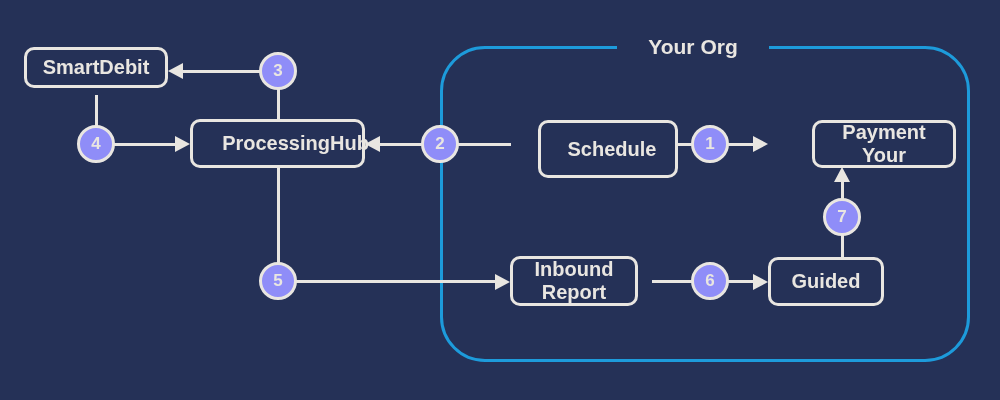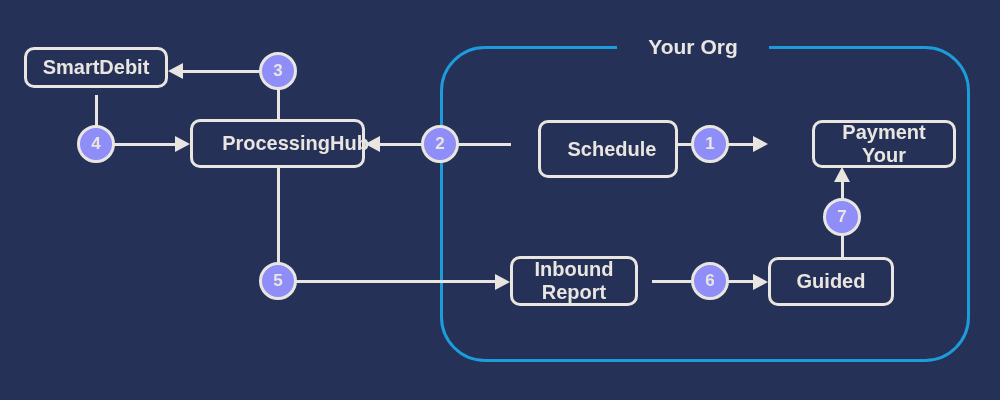--- a/index.html
+++ b/index.html
@@ -145,21 +145,21 @@
   <div class="node" style="left:768px; top:120px; width:144px; height:48px;margin-left:44px;">
     <span>Payment</span>
     <span>Your</span>
   </div>
 
   <div class="node" style="left:510px; top:256px; width:128px; height:50px;">
     <span>Inbound</span>
     <span>Report</span>
   </div>
 
-  <div class="node" style="left:768px; top:257px; width:126px; height:49px;">
+  <div class="node" style="left:768px; top:257px; width:116px; height:49px;">
     <span>Guided</span>
   </div>
 
   <div class="step" style="left:691px; top:125px;">
     <span>1</span>
   </div>
   <div class="step" style="left:421px; top:125px;">
     <span>2</span>
   </div>
   <div class="step" style="left:259px; top:52px;">

